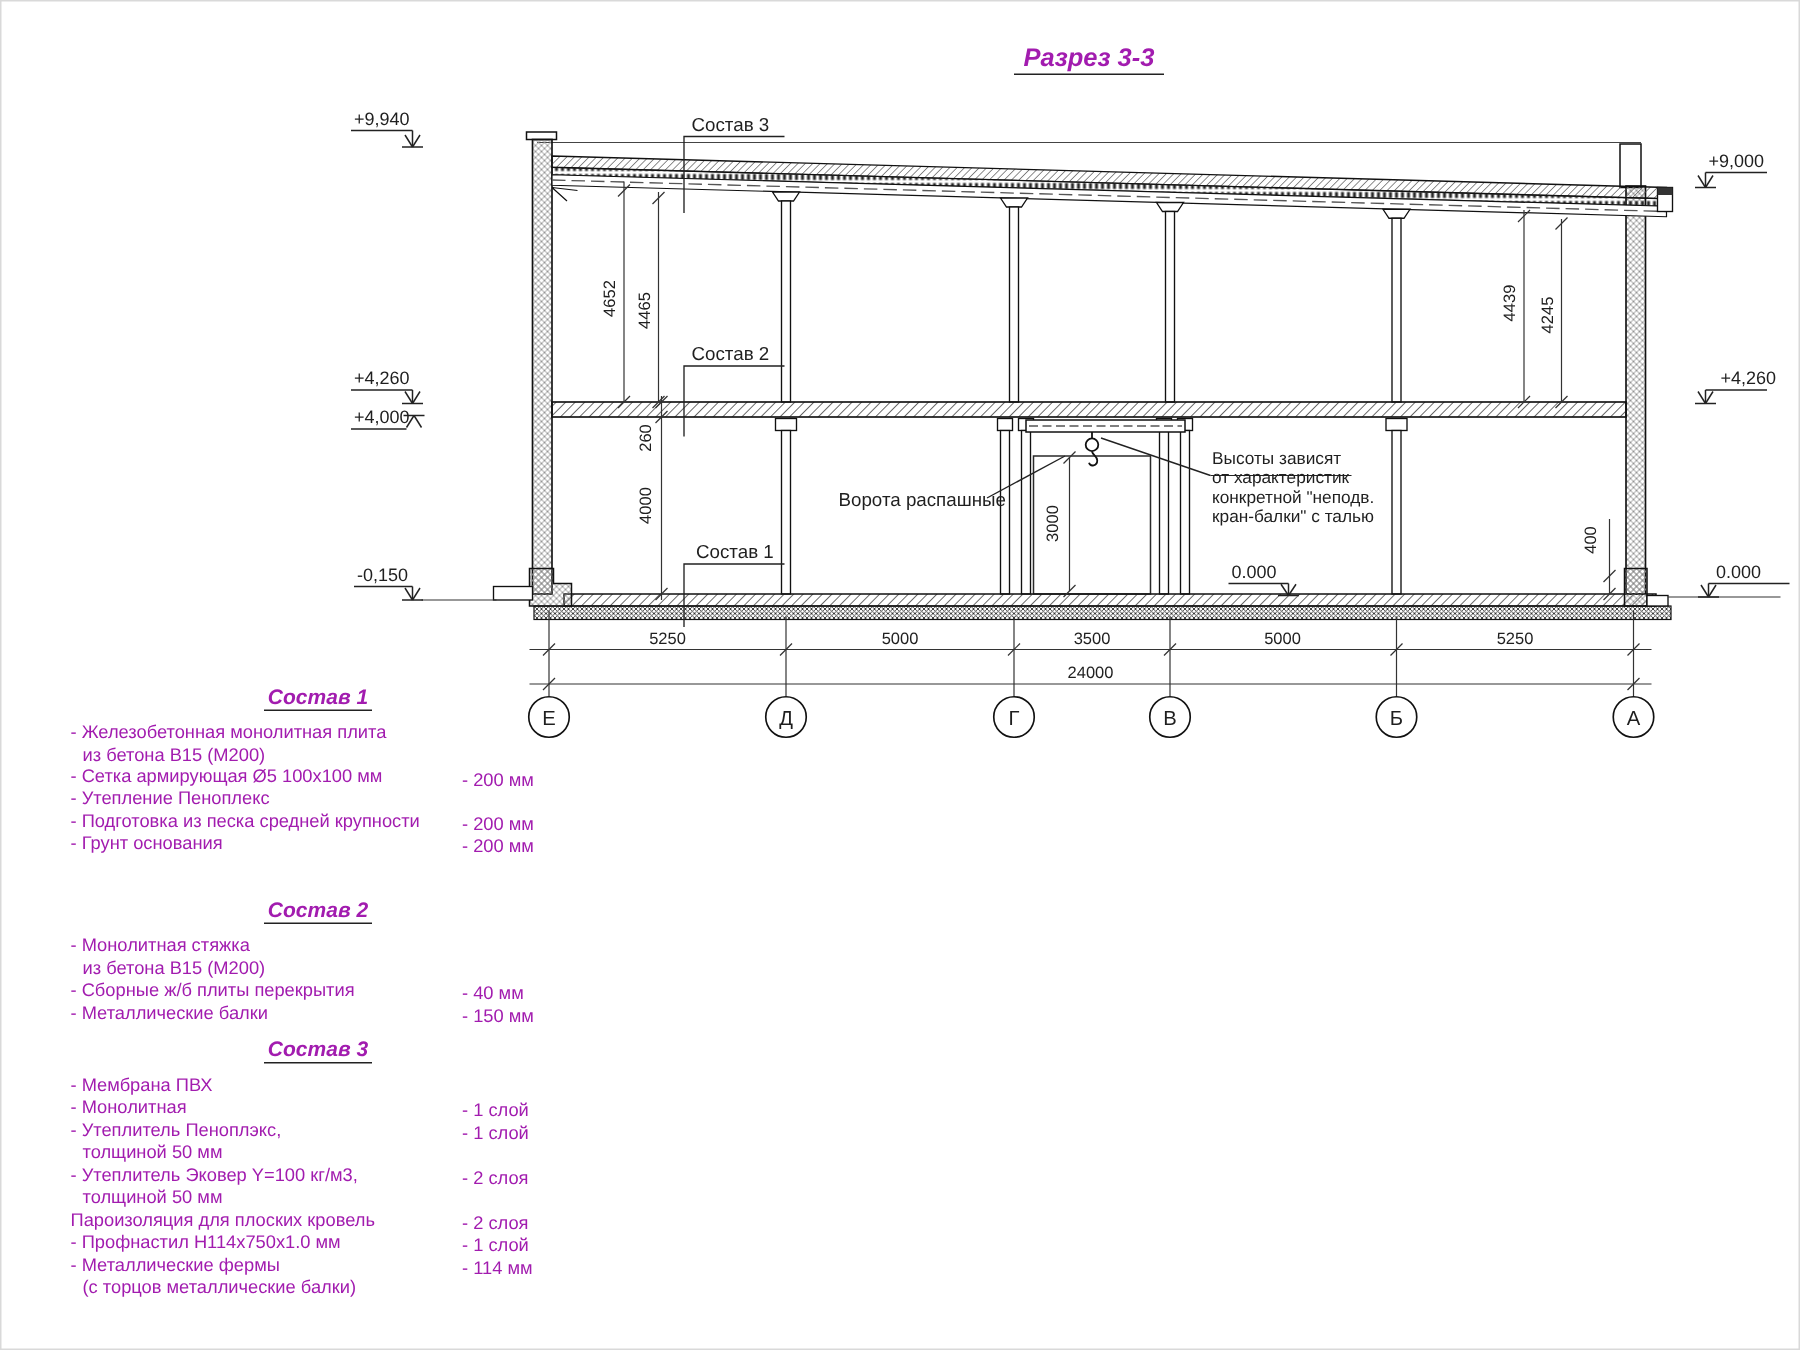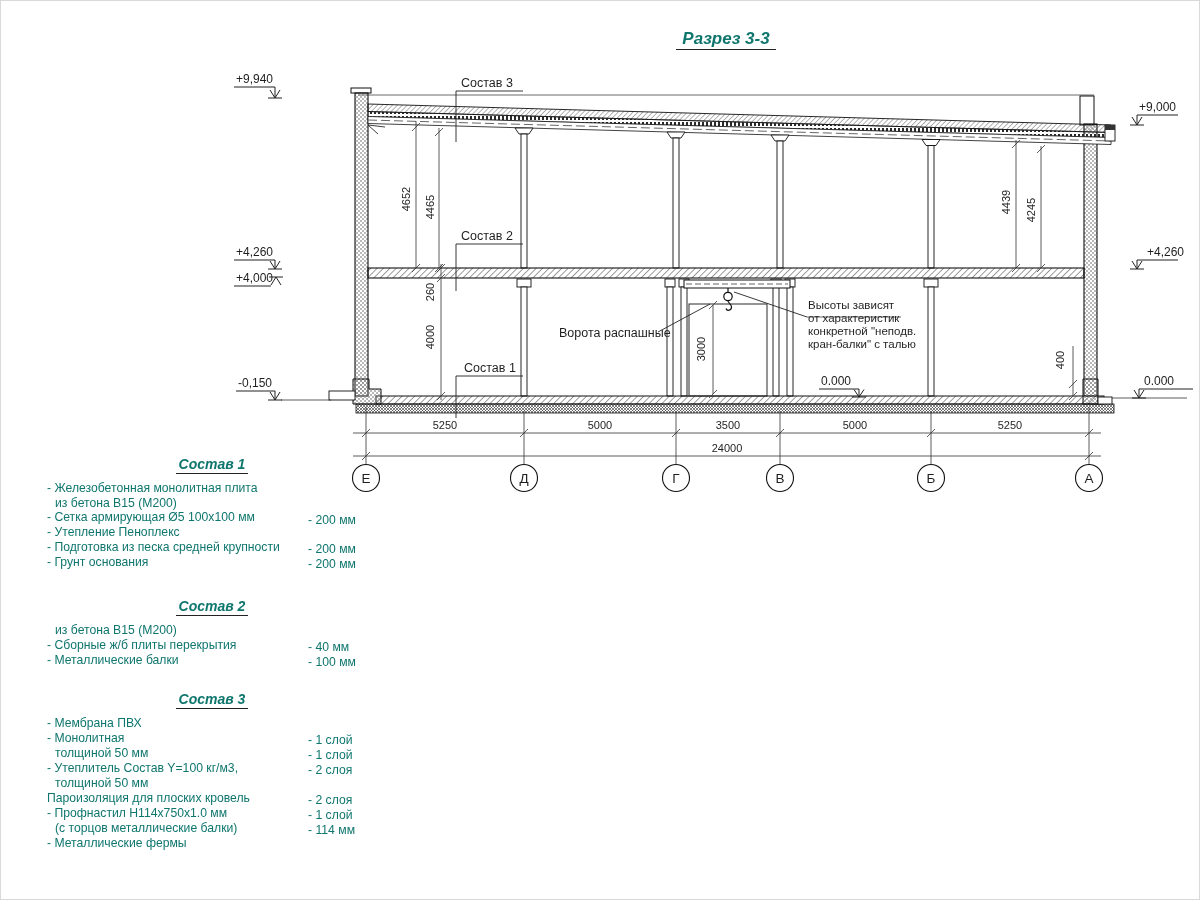--- a/index.html
+++ b/index.html
@@ -1,17 +1,17 @@
 <!DOCTYPE html>
 <html><head>
 <meta charset="utf-8">
 <style>
   html,body{margin:0;padding:0;background:#fff;}
   .page{position:relative;width:1200px;height:900px;background:#fff;border:1px solid #d9d9d9;box-sizing:border-box;
-        font-family:"Liberation Sans",sans-serif;color:#0f766e;overflow:hidden;}
+        font-family:"Liberation Sans",sans-serif;color:#a21caf;overflow:hidden;}
   .title{position:absolute;left:355px;top:28px;width:740px;text-align:center;font-size:17px;font-style:italic;font-weight:bold;}
   .title span{border-bottom:1.6px solid #222;padding:0 6px 1px 6px;}
   svg{position:absolute;left:0;top:0;}
   svg text{font-family:"Liberation Sans",sans-serif;fill:#1f1f1f;}
   .dimtxt{font-size:11px;}
   .elevtxt{font-size:12px;}
   .leadtxt{font-size:12.5px;}
   .notetxt{font-size:11.5px;}
   .axistxt{font-size:13.5px;}
   .comp{position:absolute;width:330px;font-size:12.2px;line-height:14.8px;}
@@ -287,31 +287,33 @@
     <div class="row"><span>- Железобетонная  монолитная плита</span><span class="val"></span></div>
     <div class="row ind"><span>из бетона  В15 (М200)</span><span class="val">- 200 мм</span></div>
     <div class="row"><span>- Сетка армирующая Ø5 100х100 мм</span><span class="val"></span></div>
     <div class="row"><span>- Утепление Пеноплекс</span><span class="val">- 200 мм</span></div>
     <div class="row"><span>- Подготовка из песка средней  крупности</span><span class="val">- 200 мм</span></div>
     <div class="row"><span>- Грунт основания</span><span class="val"></span></div>
   </div>
 
   <div class="comp" id="c2">
     <div class="hd"><span>Состав 2</span></div>
+    <div class="row"><span>- Монолитная стяжка</span><span class="val"></span></div>
     <div class="row ind"><span>из бетона В15 (М200)</span><span class="val">- 40 мм</span></div>
-    <div class="row"><span>- Сборные ж/б плиты перекрытия</span><span class="val">- 100 мм</span></div>
+    <div class="row"><span>- Сборные ж/б плиты перекрытия</span><span class="val">- 150 мм</span></div>
     <div class="row"><span>- Металлические балки</span><span class="val"></span></div>
   </div>
 
   <div class="comp" id="c3">
     <div class="hd"><span>Состав 3</span></div>
     <div class="row"><span>- Мембрана ПВХ</span><span class="val">- 1 слой</span></div>
     <div class="row"><span>- Монолитная</span><span class="val">- 1 слой</span></div>
+    <div class="row"><span>- Утеплитель Пеноплэкс,</span><span class="val"></span></div>
     <div class="row ind"><span>толщиной 50 мм</span><span class="val">- 2 слоя</span></div>
-    <div class="row"><span>- Утеплитель Состав Y=100 кг/м3,</span><span class="val"></span></div>
+    <div class="row"><span>- Утеплитель Эковер Y=100 кг/м3,</span><span class="val"></span></div>
     <div class="row ind"><span>толщиной 50 мм</span><span class="val">- 2 слоя</span></div>
     <div class="row"><span>Пароизоляция для плоских кровель</span><span class="val">- 1 слой</span></div>
     <div class="row"><span>- Профнастил Н114х750х1.0 мм</span><span class="val">- 114 мм</span></div>
+    <div class="row"><span>- Металлические фермы</span><span class="val"></span></div>
     <div class="row ind"><span>(с торцов металлические балки)</span><span class="val"></span></div>
-    <div class="row"><span>- Металлические фермы</span><span class="val"></span></div>
   </div>
 
 </div>
 
 </body></html>

